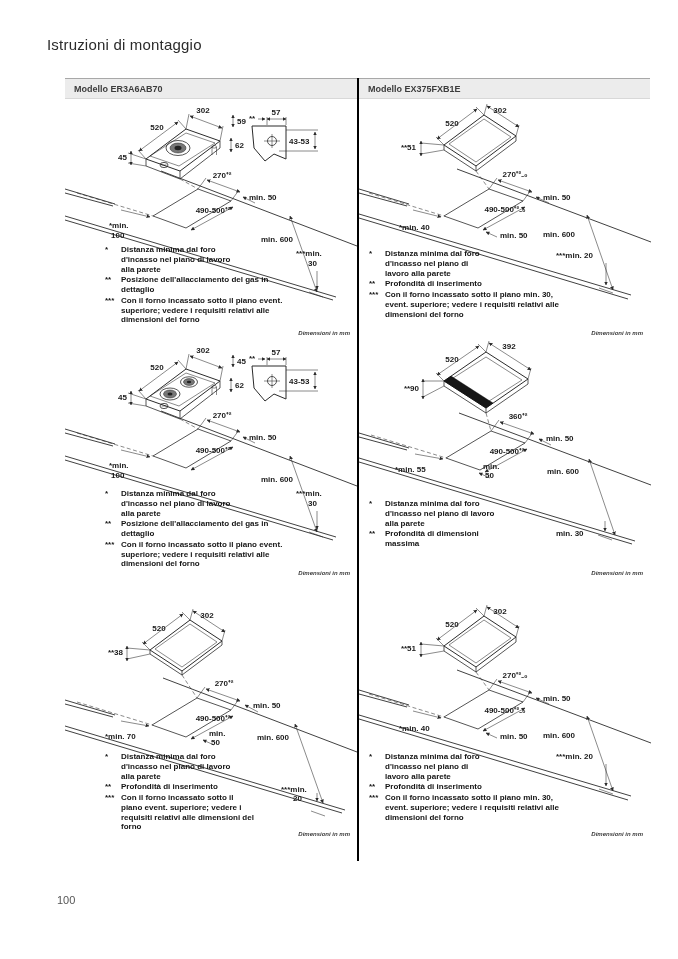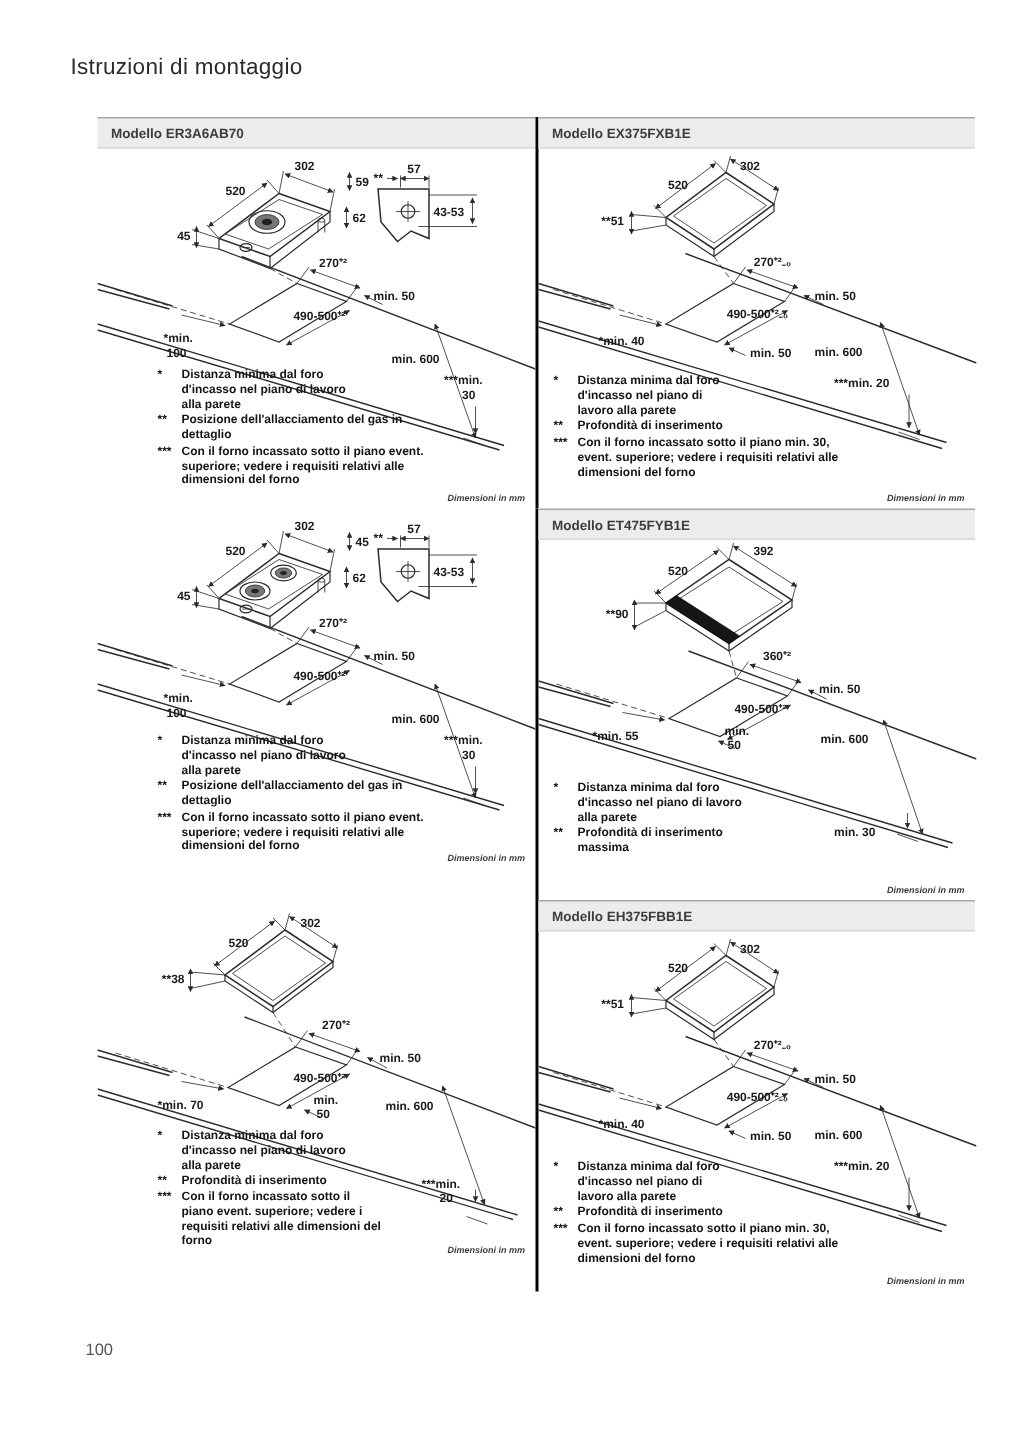--- a/index.html
+++ b/index.html
@@ -309,23 +309,20 @@
           <div class="note">
               <span class="mk">***</span>
               <div class="tx" style="max-width:168px">Con il forno incassato sotto il piano event. superiore; vedere i requisiti relativi alle dimensioni del forno</div>
             </div>
         </div>
         <div class="dimnote">Dimensioni in mm</div>
       </div>
     </section>
 
     <section class="panel right">
-      <div class="panel-header">
-        <span>Modello ET475FYB1E</span>
-      </div>
       <div class="panel-body">
         <svg class="diagram" width="292" height="240" viewBox="0 0 292 240">
           <g>
             <line class="wl" x1="100" y1="74" x2="292" y2="146"></line>
             <line class="wl" x1="0" y1="119" x2="276" y2="202"></line>
             <line class="wl" x1="0" y1="123" x2="273" y2="205"></line>
             <line class="wl" x1="0" y1="94" x2="50" y2="109"></line>
             <line class="wl" x1="0" y1="98" x2="48" y2="111"></line>
             <polygon class="cut" points="132,92 166,104 121,131 87,119"></polygon>
             <line class="dash" x1="12" y1="96" x2="87" y2="119"></line>
@@ -371,21 +368,21 @@
           <text x="188" y="135">min. 600</text>
           <text x="197" y="197">min. 30</text>
         </svg>
         <div class="notes" style="left:10px; top:160px;">
           <div class="note">
               <span class="mk">*</span>
               <div class="tx" style="max-width:122px">Distanza minima dal foro d'incasso nel piano di lavoro alla parete</div>
             </div>
           <div class="note">
               <span class="mk">**</span>
-              <div class="tx" style="max-width:130px">Profondità di inserimento massima</div>
+              <div class="tx" style="max-width:130px">Profondità di dimensioni massima</div>
             </div>
         </div>
         <div class="dimnote">Dimensioni in mm</div>
       </div>
     </section>
 
     <section class="panel">
       <div class="panel-body">
         <svg class="diagram" width="292" height="240" viewBox="0 0 292 240">
           <g>
@@ -450,23 +447,20 @@
           <div class="note">
               <span class="mk">***</span>
               <div class="tx" style="max-width:135px">Con il forno incassato sotto il piano event. superiore; vedere i requisiti relativi alle dimensioni del forno</div>
             </div>
         </div>
         <div class="dimnote">Dimensioni in mm</div>
       </div>
     </section>
 
     <section class="panel right">
-      <div class="panel-header">
-        <span>Modello EH375FBB1E</span>
-      </div>
       <div class="panel-body">
         <svg class="diagram" width="292" height="240" viewBox="0 0 292 240">
           <g>
             <line class="wl" x1="98" y1="70" x2="292" y2="143"></line>
             <line class="wl" x1="0" y1="115" x2="272" y2="196"></line>
             <line class="wl" x1="0" y1="119" x2="269" y2="200"></line>
             <line class="wl" x1="0" y1="90" x2="50" y2="105"></line>
             <line class="wl" x1="0" y1="94" x2="48" y2="107"></line>
             <polygon class="cut" points="130,90 164,102 119,129 85,117"></polygon>
             <line class="dash" x1="10" y1="94" x2="85" y2="117"></line>

